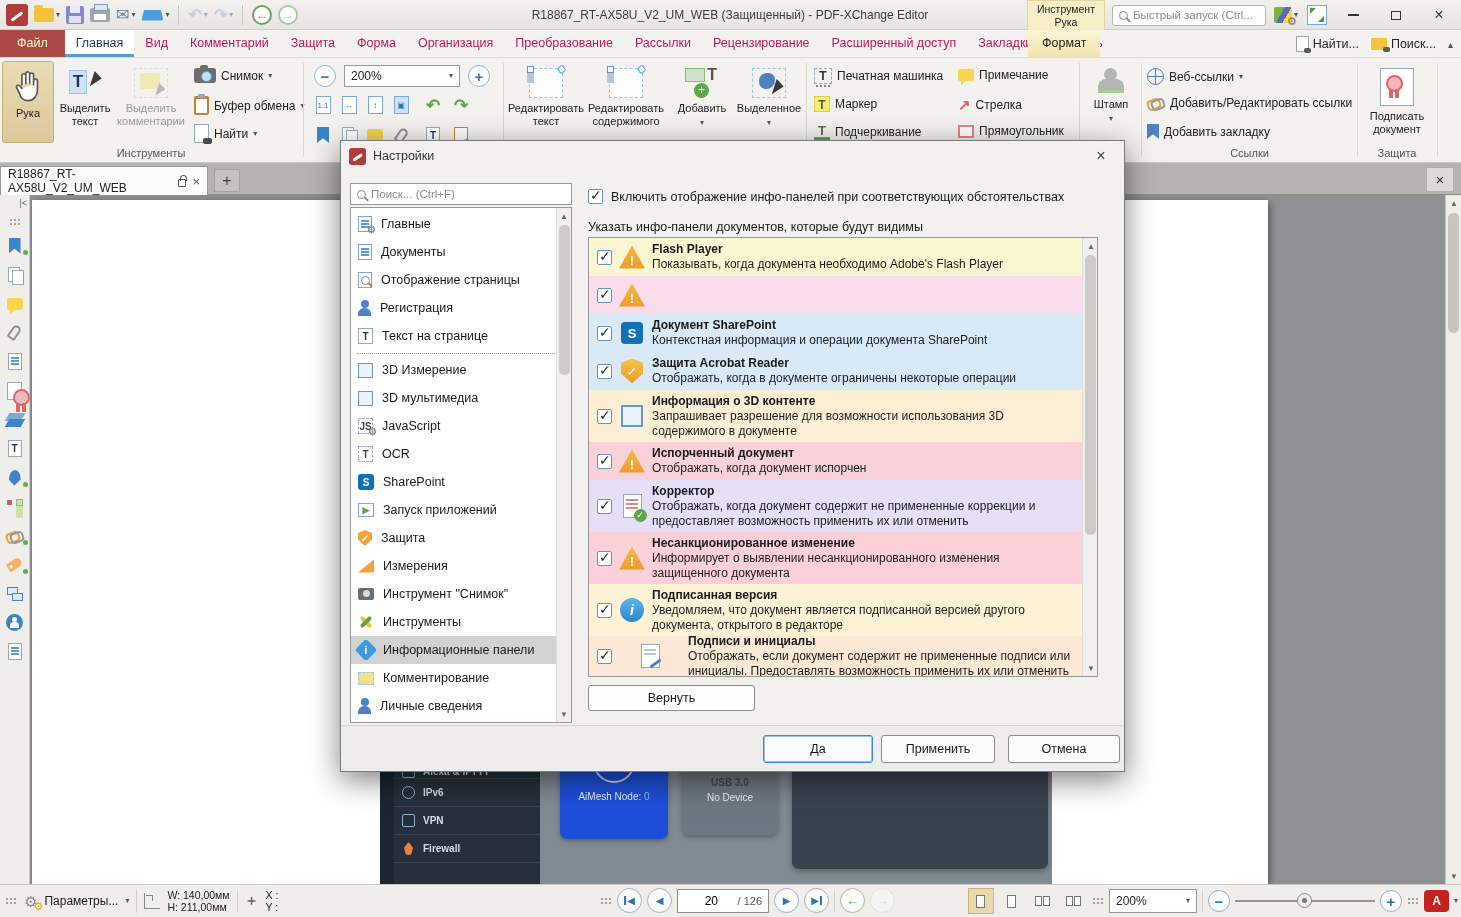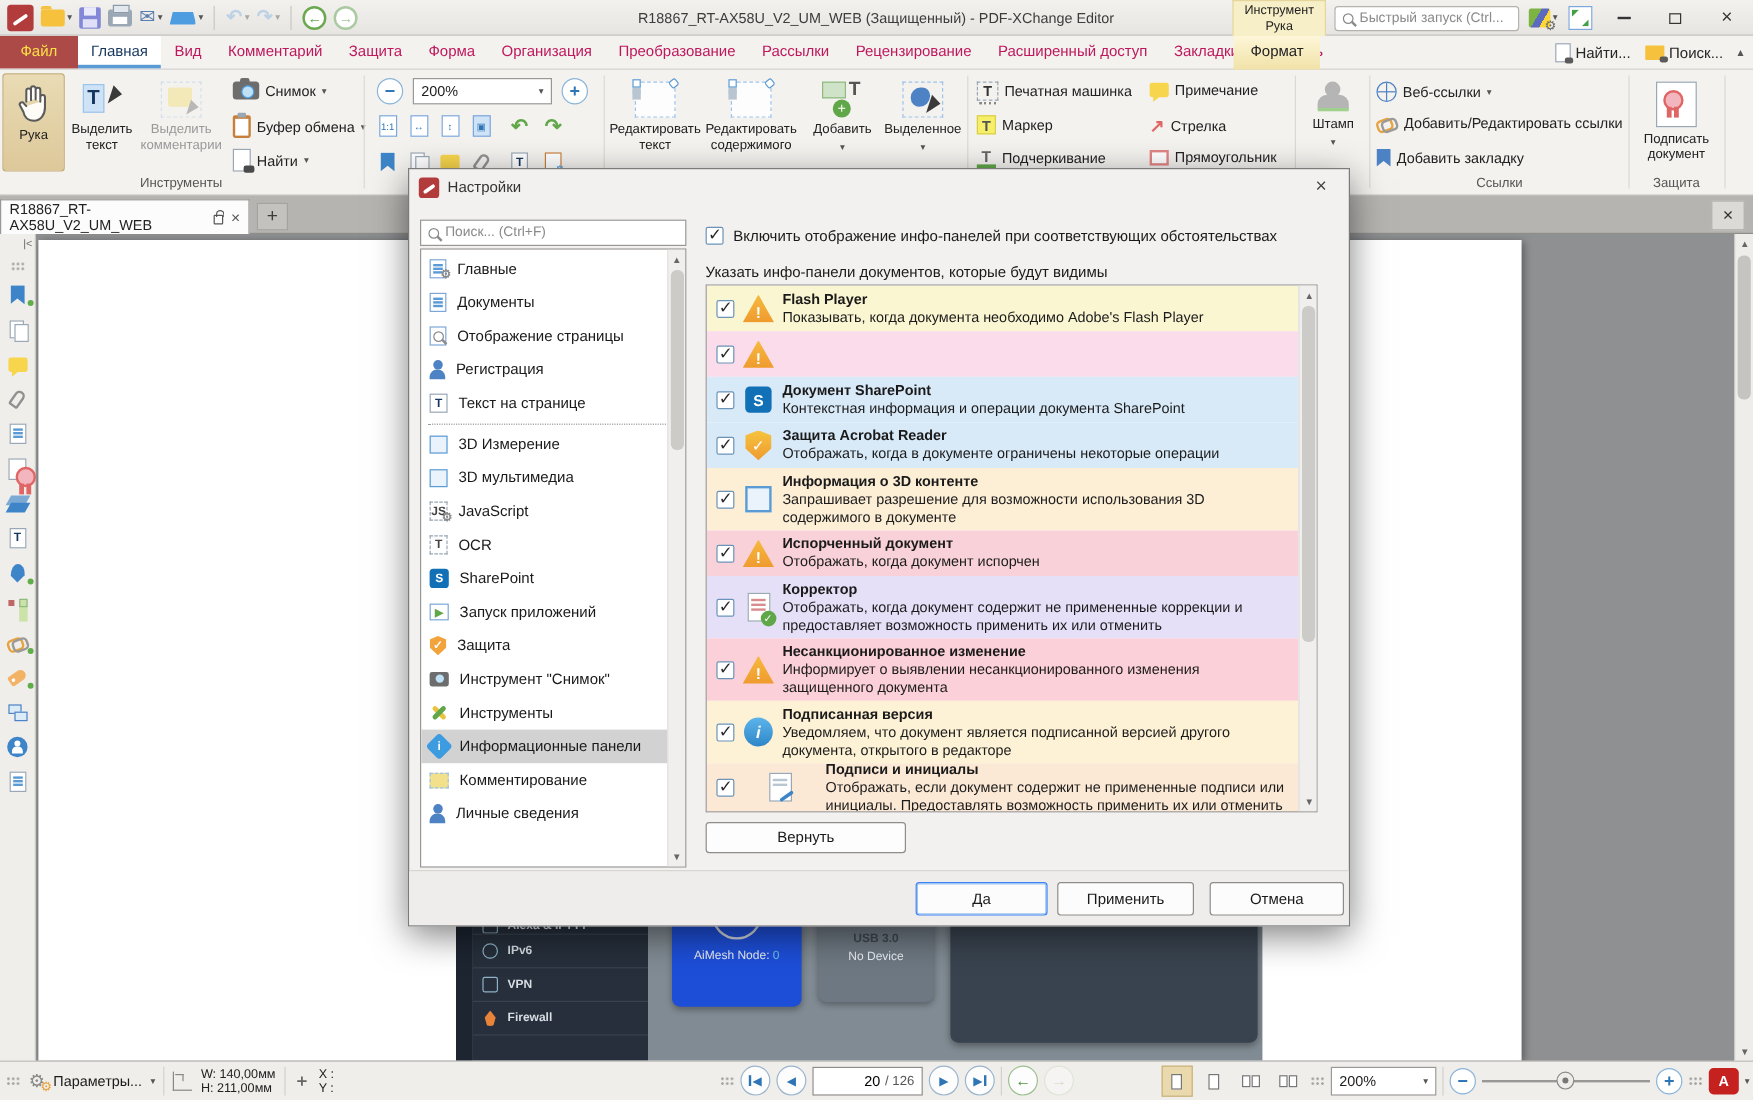--- a/index.html
+++ b/index.html
@@ -39,21 +39,21 @@
 .i-expand::before,.i-expand::after{content:"";position:absolute;width:6px;height:6px;background:#43a047}
 .i-expand::before{left:2px;top:2px;clip-path:polygon(0 0,100% 0,0 100%)}
 .i-expand::after{right:2px;bottom:2px;clip-path:polygon(100% 0,100% 100%,0 100%)}
 .winbtn{width:36px;height:26px;display:flex;align-items:center;justify-content:center;color:#333}
 .wmin{width:11px;height:2px;background:#333}
 .wmax{width:10px;height:9px;border:1.5px solid #333}
 .wclose{font-size:16px}
 
 #menubar{position:absolute;top:30px;width:100%;height:28px;background:#f4f2ef;border-bottom:1px solid #dddbd8;display:flex;align-items:stretch;z-index:4}
 .mtab{padding:0 11px;line-height:27px;color:#be185d;font-size:12.5px;white-space:nowrap}
-#file-tab{background:#ab4a47;color:#fde047;padding:0 17px}
+#file-tab{background:#ab4a47;color:#fef9c3;padding:0 17px}
 .mtab.active{background:#fff;color:#17365d;border-bottom:3px solid #5b9bd5}
 #format-tab{position:absolute;left:1028px;top:0;height:28px;line-height:27px;padding:0 14px;background:linear-gradient(#fdf6d8,#f1e2a8);color:#222;font-size:12.5px}
 #menu-right{position:absolute;right:8px;top:0;height:28px;display:flex;align-items:center;gap:12px}
 .mr-btn{display:flex;align-items:center;gap:4px;color:#262626;font-size:12.5px}
 .mini-doc{width:13px;height:16px;background:#fff;border:1px solid #9aa7b5;position:relative}
 .mini-doc::after{content:"";position:absolute;right:-3px;bottom:-2px;width:7px;height:5px;background:#5a5a5a;border-radius:2px}
 .mini-folder{width:16px;height:12px;background:#f6c23e;border-radius:1px;position:relative}
 .mini-folder::after{content:"";position:absolute;right:-3px;bottom:-2px;width:7px;height:5px;background:#5a5a5a;border-radius:2px}
 .collapse-ch{color:#555;font-size:10px}
 
@@ -184,21 +184,21 @@
 .gear-ic::after{content:"⚙";position:absolute;right:-6px;bottom:-3px;font-size:11px;color:#e8a33d}
 .two{font-size:10.5px;line-height:12px;color:#222;white-space:nowrap}
 .size-ic{width:16px;height:16px;border-left:1.5px solid #888;border-bottom:1.5px solid #888;position:relative}
 .size-ic::before{content:"";position:absolute;left:1px;top:2px;width:6px;height:5px;border-top:1.5px solid #888;border-right:1.5px solid #888}
 .cross-ic{font-size:14px;color:#666;font-weight:bold}
 #sb-center{position:absolute;left:600px;top:3px;display:flex;align-items:center;gap:5px}
 .navc{width:25px;height:25px;border-radius:50%;border:1px solid #9ab4cc;background:#fdfdfd;color:#2e75b6;display:flex;align-items:center;justify-content:center;font-size:10px;gap:1px}
 .navc .bar{width:2px;height:9px;background:#2e75b6}
 .navc.green{color:#4e8f3f;border-color:#9cc08f;font-size:13px}
 .navc.green.dis{color:#b3cfa8;border-color:#c6dbbd}
-#pagebox{width:92px;height:24px;background:#fff;border:1px solid #8f8d8a;display:flex;align-items:center;justify-content:flex-end;padding:0 6px;gap:4px}
+#pagebox{width:92px;height:24px;background:#fff;border:1px solid #8f8d8a;display:flex;align-items:center;justify-content:space-between;padding:0 6px;gap:4px}
 #pagebox input{width:34px;border:none;outline:none;text-align:right;font-size:12px;font-family:"Liberation Sans",sans-serif}
 #pagebox .tot{color:#555;font-size:11px}
 #sb-right{position:absolute;right:3px;top:3px;display:flex;align-items:center;gap:5px}
 .lay{width:26px;height:26px;display:flex;align-items:center;justify-content:center;gap:1px;border:1px solid transparent}
 .lay.active{background:#ead9ac;border-color:#c9b27c}
 .lp{width:9px;height:13px;background:#fff;border:1px solid #777}
 .lp.s{width:7px;height:10px}
 #zoom-combo{width:88px;height:24px}
 .slider{width:140px;height:2px;background:#9a9896;position:relative}
 .slider .kn{position:absolute;left:62px;top:-7px;width:15px;height:15px;border-radius:50%;background:#efedea;border:1px solid #8a8a8a;display:flex;align-items:center;justify-content:center}
@@ -776,20 +776,24 @@
         </div>
       <div class="citem">
           <span class="ci ci-play">▶</span>
           <span>Запуск приложений</span>
         </div>
       <div class="citem">
           <span class="ci ci-shield">✓</span>
           <span>Защита</span>
         </div>
       <div class="citem">
+          <span class="ci ci-ruler"></span>
+          <span>Измерения</span>
+        </div>
+      <div class="citem">
           <span class="ci ci-cam"></span>
           <span>Инструмент "Снимок"</span>
         </div>
       <div class="citem">
           <span class="ci ci-tools"></span>
           <span>Инструменты</span>
         </div>
       <div class="citem sel">
           <span class="ci ci-info">
             <i>i</i>

